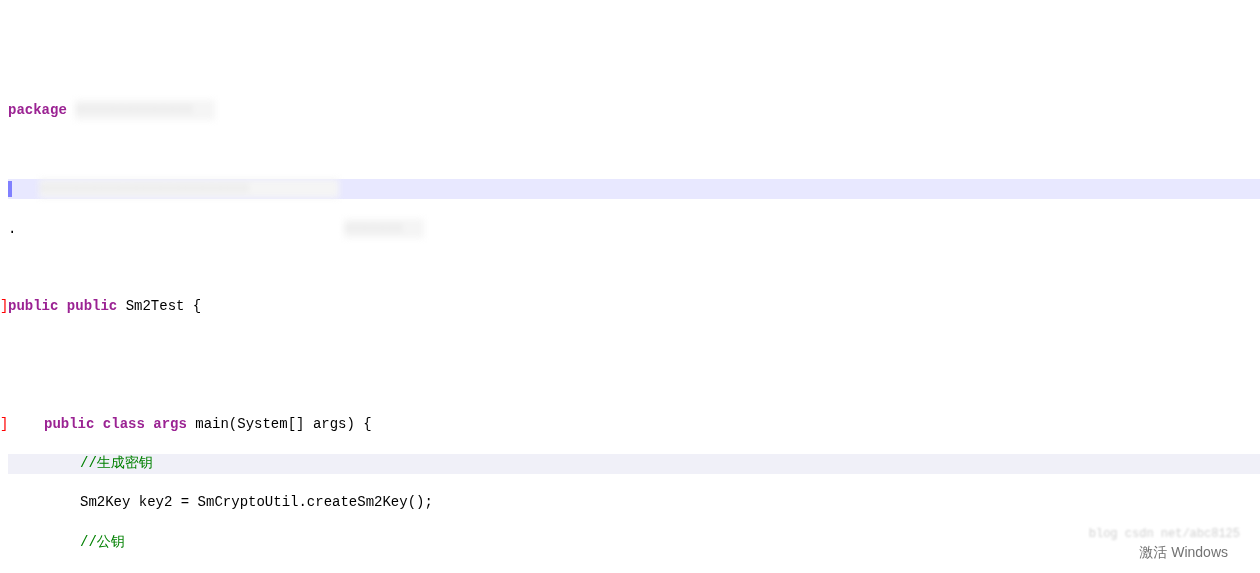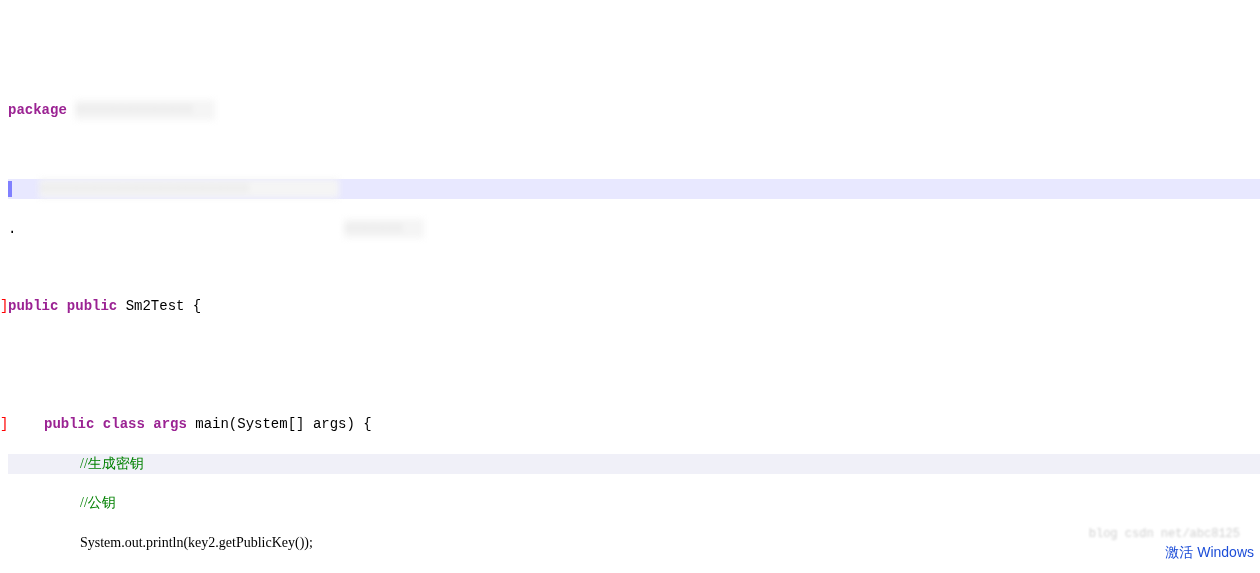--- a/index.html
+++ b/index.html
@@ -40,58 +40,59 @@
       display: inline-block;
       width: 4px;
       background: #8080ff;
       margin-right: 2px;
       height: 16px;
       vertical-align: middle;
     }
     .watermark {
       position: absolute;
       bottom: 10px;
-      right: 6px;
-      color: #1d4ed8;
+      right: 32px;
+      color: #737373;
       font-family: "Microsoft YaHei", sans-serif;
       font-size: 14px;
       text-align: left;
     }
     .watermark-blur {
       position: absolute;
       bottom: 30px;
       right: 20px;
       color: #d0d0d0;
       font-size: 12px;
       filter: blur(1px);
     }
     .red-mark {
       color: #ff0000;
       position: absolute;
       left: 0;
     }
     .indent1 { padding-left: 36px; }
-    .indent2 { padding-left: 72px; font-family: Liberation Serif, serif; }
+    .indent2 { padding-left: 72px; }
   </style>
 </head>
 <body>
 
 
 
 <div class="code-area">
 <div class="line"><span class="kw">package</span> <span class="redacted" style="width:140px;">xxxxxxxxxxxxxx</span></div>
 <div class="line"> </div>
 <div class="line highlight-line"><span class="gutter-purple"></span>   <span class="redacted" style="width:300px;">xxxxxxxxxxxxxxxxxxxxxxxxx</span></div>
 <div class="line">.                                       <span class="redacted" style="width:80px;">xxxxxxx</span></div>
 <div class="line"> </div>
 <div class="line"><span class="red-mark">]</span><span class="kw">public</span> <span class="kw">public</span><span> Sm2Test {</span></div>
 <div class="line"> </div>
 <div class="line"> </div>
 <div class="line indent1"><span class="red-mark" style="left:0;">]</span><span class="kw">public</span> <span class="kw">class</span> <span class="kw">args</span><span> main(System[] args) {</span></div>
 <div class="line indent2 caret-line"><span class="comment">//生成密钥</span></div>
+<div class="line indent2"><span>Sm2Key key2 = SmCryptoUtil.createSm2Key();</span></div>
 <div class="line indent2"><span class="comment">//公钥</span></div>
 <div class="line indent2"><span>System.out.println(key2.getPublicKey());</span></div>
 
 
 
 
 
 
 
 

